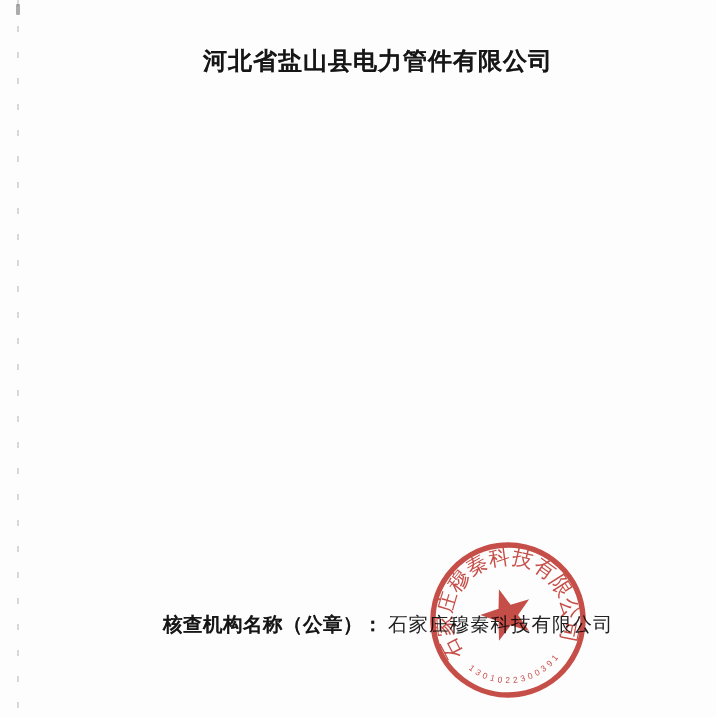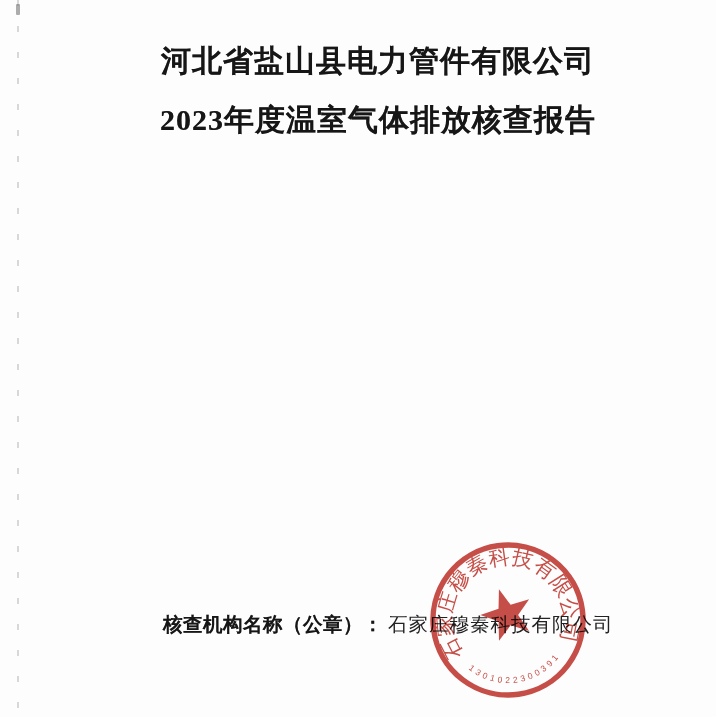--- a/index.html
+++ b/index.html
@@ -22,21 +22,21 @@
   }
   .scan-speck{
     position:absolute;left:16px;top:4px;width:4px;height:11px;
     background:#6a6a6a;opacity:.55;border-radius:1px;
   }
   .title-block{
     position:absolute;top:46px;left:40px;width:676px;
     text-align:center;
   }
   .title-line{
-    font-size:30px;line-height:30px;font-weight:bold;
+    font-size:24px;line-height:30px;font-weight:bold;
     letter-spacing:1px;white-space:nowrap;
     margin:0 0 29px 0;
     text-shadow:0 0 .6px rgba(0,0,0,.55);
   }
   .footer-block{
     position:absolute;left:163px;top:614px;
     font-size:19.5px;line-height:22px;
   }
   .footer-line{white-space:nowrap;margin:0 0 25px 0;}
   .footer-label{font-weight:bold;letter-spacing:.5px;text-shadow:0 0 .5px rgba(0,0,0,.5);}
@@ -53,21 +53,20 @@
 </head>
 <body>
 
 <div class="page">
 
   <div class="scan-line"></div>
   <div class="scan-speck"></div>
 
   <div class="title-block">
     <div class="title-line">河北省盐山县电力管件有限公司</div>
-    <div class="title-line">2023年度温室气体排放核查报告</div>
   </div>
 
   <div class="footer-block">
     <div class="footer-line">
       <span class="footer-label">核查机构名称（公章）：</span><span class="footer-value">石家庄穆秦科技有限公司</span>
     </div>
   </div>
 
   <svg class="seal" viewBox="0 0 180 180" xmlns="http://www.w3.org/2000/svg">
     <g transform="rotate(-8 90 90)">

